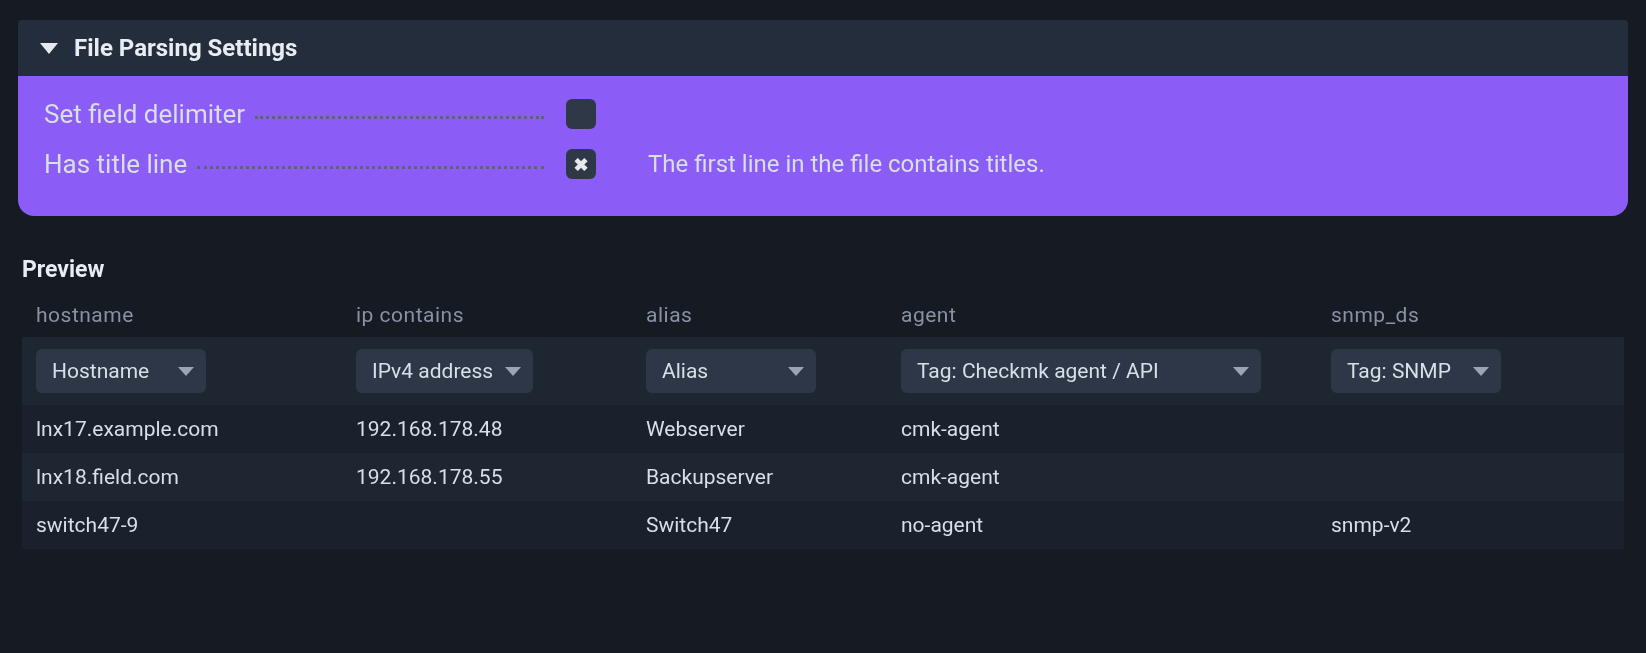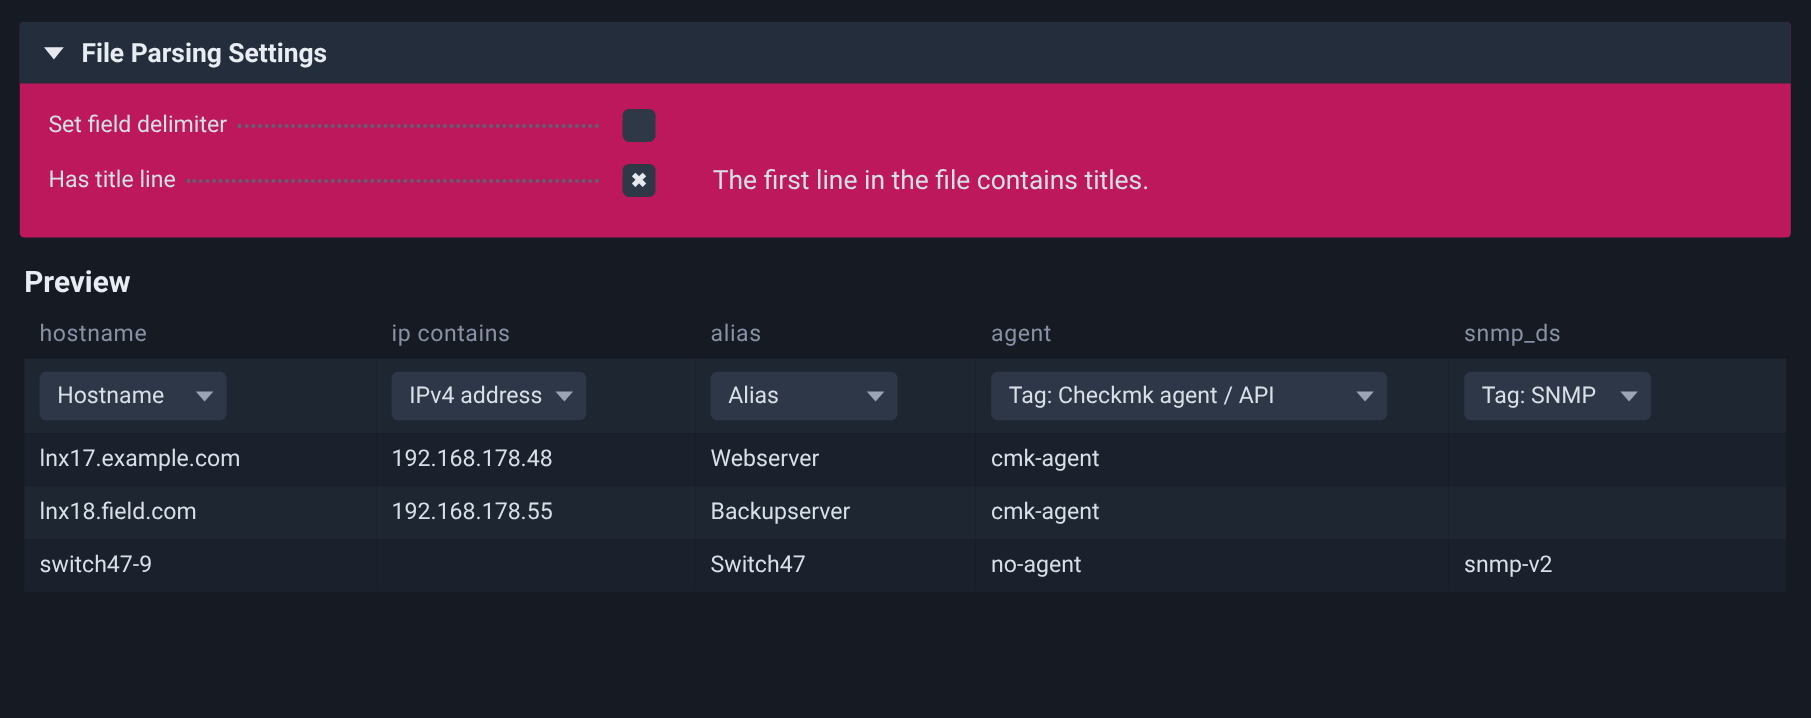--- a/index.html
+++ b/index.html
@@ -5,22 +5,22 @@
   * { box-sizing: border-box; margin: 0; padding: 0; }
   html, body { width: 100%; height: 100%; }
   body {
     background: #151a23;
     color: #d9dfe7;
     font-family: -apple-system, BlinkMacSystemFont, "Segoe UI", Roboto, Helvetica, Arial, sans-serif;
     font-size: 22px;
     padding: 20px 18px 30px 18px;
   }
   .panel {
-    background: #be185d;
-    border-radius: 4px;
+    background: #8b5cf6;
+    border-radius: 16px;
     padding-bottom: 22px;
   }
   .panel-header {
     background: #242d3b;
     border-radius: 4px 4px 0 0;
     padding: 14px 22px;
     display: flex;
     align-items: center;
     gap: 16px;
     cursor: pointer;
@@ -38,21 +38,21 @@
     grid-template-columns: 500px 60px 1fr;
     align-items: center;
     gap: 22px;
     height: 44px;
     margin-bottom: 6px;
   }
   .setting-label {
     display: flex;
     align-items: baseline;
     white-space: nowrap;
-    font-size: 21px;
+    font-size: 26px;
     color: #d9dfe7;
   }
   .dots {
     flex: 1 1 auto;
     border-bottom: 3px dotted #5a6576;
     margin-left: 10px;
     position: relative;
     top: -4px;
   }
   .checkbox {
@@ -66,23 +66,23 @@
     justify-self: start;
   }
   .checkbox.checked::before {
     content: "✖";
     color: #e6eaf0;
     font-size: 18px;
     font-weight: 900;
   }
   .setting-help { color: #d9dfe7; font-size: 24px; }
   .section-heading {
-    margin: 24px 4px 10px 4px;
+    margin: 40px 4px 10px 4px;
     font-weight: 700;
-    font-size: 27px;
+    font-size: 23px;
     color: #e8edf3;
   }
   table.preview {
     width: calc(100% - 8px);
     margin: 0 4px;
     border-collapse: collapse;
     font-size: 21px;
   }
   table.preview th {
     text-align: left;

